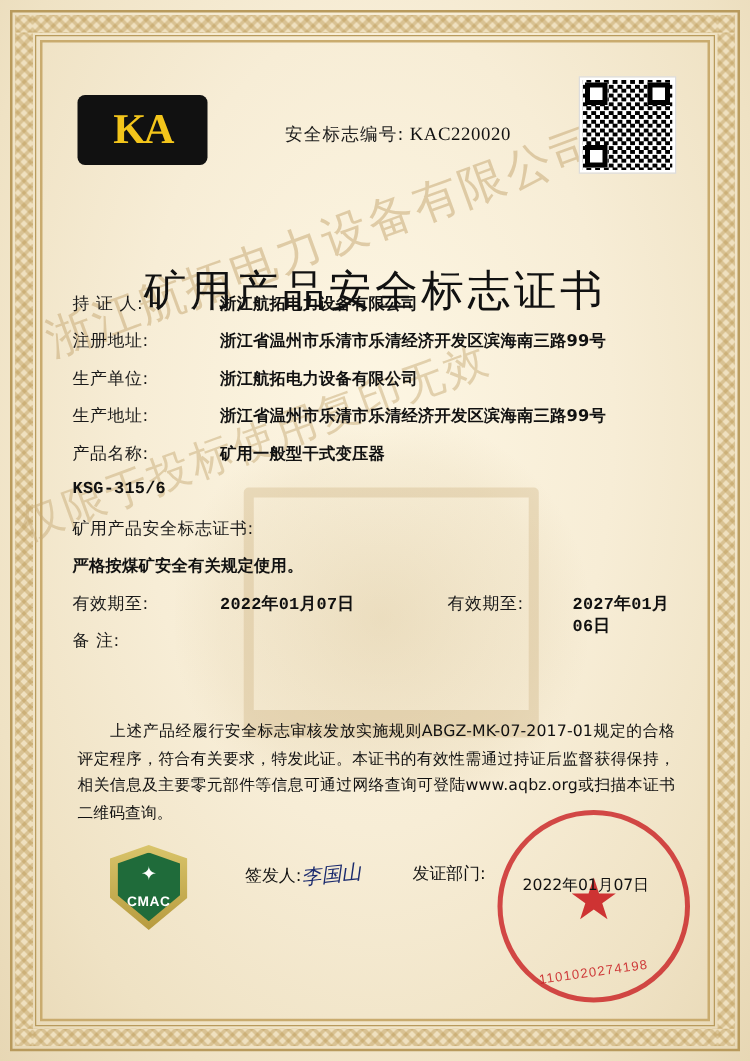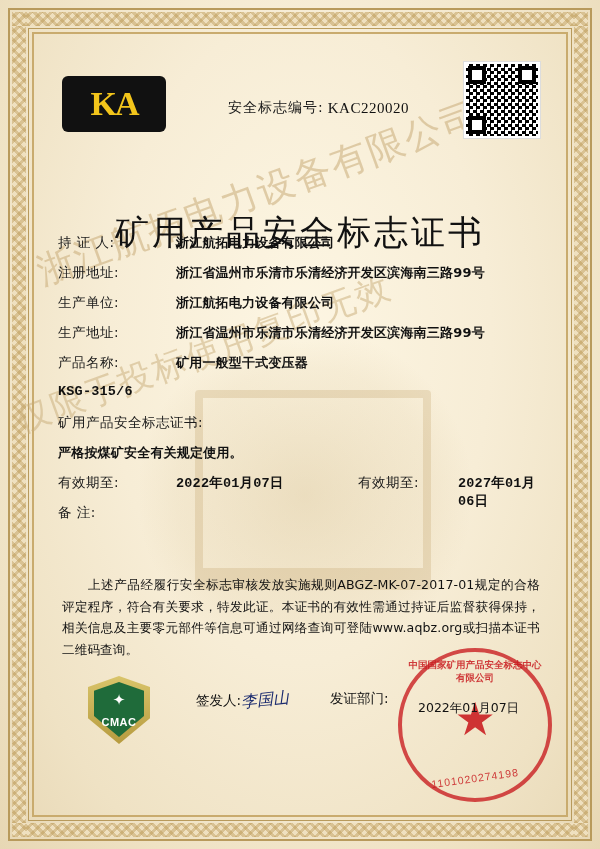--- a/index.html
+++ b/index.html
@@ -468,20 +468,17 @@
   <div class="sign-row">
     <span>签发人:</span>
     <span class="signature">李国山</span>
   </div>
 
   <div class="issuer-row">发证部门:</div>
 
   <div class="issue-date-stamp">2022年01月07日</div>
 
   <div class="seal">
-    <div class="seal-ring-text">
-      <span style="transform: translate(-50%,-50%) rotate(0deg); width:140px; text-align:center; top:14%; font-size:9.5px; letter-spacing:0px;">中国国家矿用产品安全标志中心有限公司</span>
-    </div>
     <div class="seal-star">★</div>
     <div class="seal-code">1101020274198</div>
   </div>
 
 </div>
 
 </body></html>

